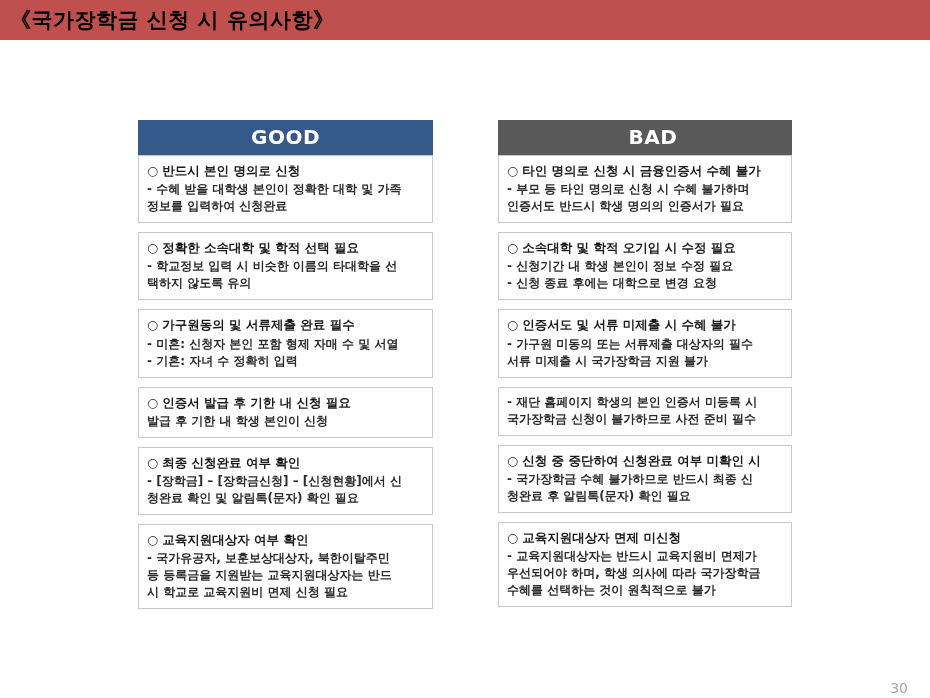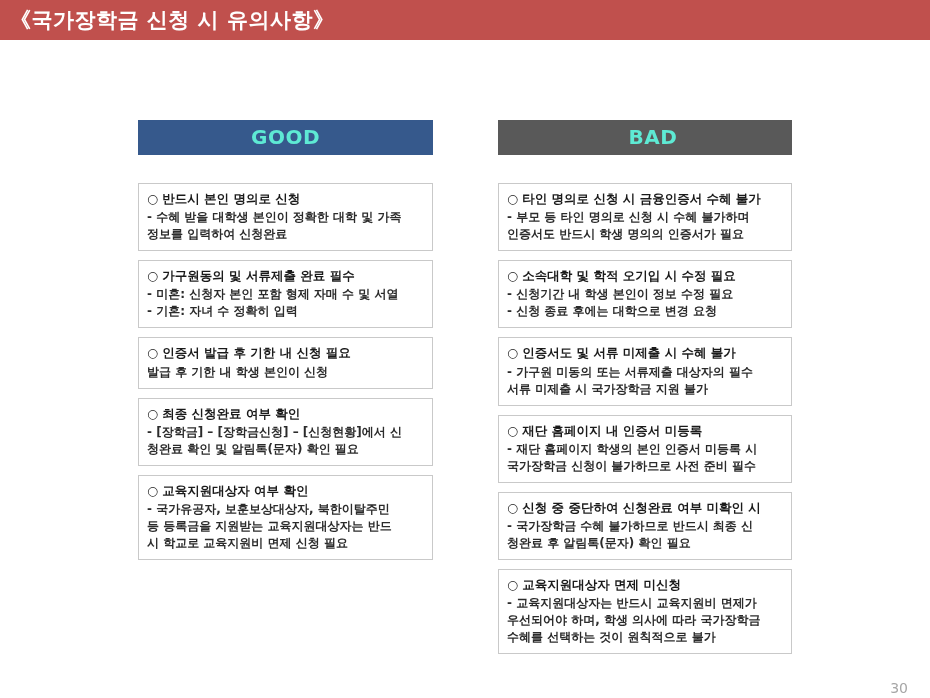--- a/index.html
+++ b/index.html
@@ -23,21 +23,21 @@
     width: 930px;
     height: 40px;
     background: #c0504d;
   }
   .banner-title {
     position: absolute;
     left: 10px;
     top: 6px;
     font-size: 21px;
     font-weight: bold;
-    color: #ffffff;
+    color: #000000;
     letter-spacing: 0.5px;
     white-space: nowrap;
   }
 
   
   .columns {
     position: absolute;
     left: 0;
     top: 120px;
     width: 930px;
@@ -48,28 +48,28 @@
   }
   .column.good { left: 138px; width: 295px; }
   .column.bad  { left: 498px; width: 294px; }
 
   .col-header {
     height: 35px;
     line-height: 35px;
     text-align: center;
     font-size: 20px;
     font-weight: bold;
-    color: #5eead4;
+    color: #ffffff;
     letter-spacing: 0.5px;
   }
   .col-header.good { background: #36598c; }
   .col-header.bad  { background: #595959; padding-left: 16px; }
 
   .card-list {
-    margin-top: 28px;
+    margin-top: 0;
     border-radius: 13px;
   }
   .card {
     border: 1px solid #c9c9c9;
     background: #ffffff;
     box-sizing: border-box;
     padding: 6px 8px 7px 8px;
     margin-bottom: 9px;
   }
   .card-title {
@@ -107,20 +107,25 @@
 
   <div class="column good">
     <div class="col-header good">GOOD</div>
     <div class="card-list">
       <div class="card">
         <div class="card-title">○ 반드시 본인 명의로 신청</div>
         <div class="card-line">- 수혜 받을 대학생 본인이 정확한 대학 및 가족</div>
         <div class="card-line">정보를 입력하여 신청완료</div>
       </div>
       <div class="card">
+        <div class="card-title">○ 정확한 소속대학 및 학적 선택 필요</div>
+        <div class="card-line">- 학교정보 입력 시 비슷한 이름의 타대학을 선</div>
+        <div class="card-line">택하지 않도록 유의</div>
+      </div>
+      <div class="card">
         <div class="card-title">○ 가구원동의 및 서류제출 완료 필수</div>
         <div class="card-line">- 미혼: 신청자 본인 포함 형제 자매 수 및 서열</div>
         <div class="card-line">- 기혼: 자녀 수 정확히 입력</div>
       </div>
       <div class="card">
         <div class="card-title">○ 인증서 발급 후 기한 내 신청 필요</div>
         <div class="card-line">발급 후 기한 내 학생 본인이 신청</div>
       </div>
       <div class="card">
         <div class="card-title">○ 최종 신청완료 여부 확인</div>
@@ -148,21 +153,20 @@
         <div class="card-title">○ 소속대학 및 학적 오기입 시 수정 필요</div>
         <div class="card-line">- 신청기간 내 학생 본인이 정보 수정 필요</div>
         <div class="card-line">- 신청 종료 후에는 대학으로 변경 요청</div>
       </div>
       <div class="card">
         <div class="card-title">○ 인증서도 및 서류 미제출 시 수혜 불가</div>
         <div class="card-line">- 가구원 미동의 또는 서류제출 대상자의 필수</div>
         <div class="card-line">서류 미제출 시 국가장학금 지원 불가</div>
       </div>
       <div class="card">
-        <div class="card-title">○ 재단 홈페이지 내 인증서 미등록</div>
         <div class="card-line">- 재단 홈페이지 학생의 본인 인증서 미등록 시</div>
         <div class="card-line">국가장학금 신청이 불가하므로 사전 준비 필수</div>
       </div>
       <div class="card">
         <div class="card-title">○ 신청 중 중단하여 신청완료 여부 미확인 시</div>
         <div class="card-line">- 국가장학금 수혜 불가하므로 반드시 최종 신</div>
         <div class="card-line">청완료 후 알림톡(문자) 확인 필요</div>
       </div>
       <div class="card">
         <div class="card-title">○ 교육지원대상자 면제 미신청</div>

